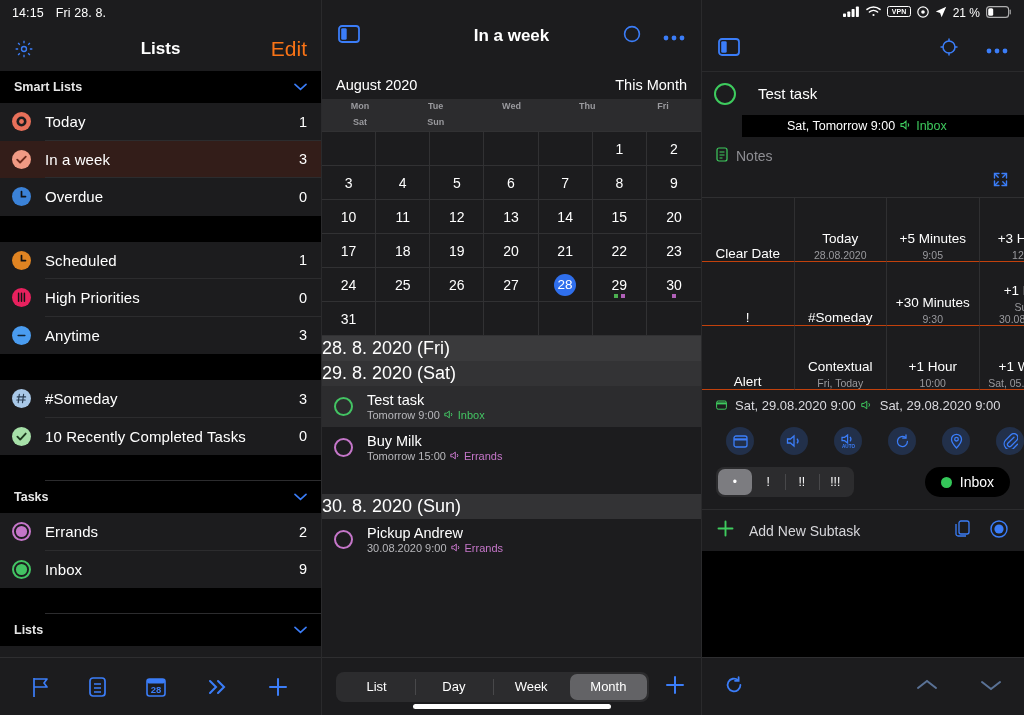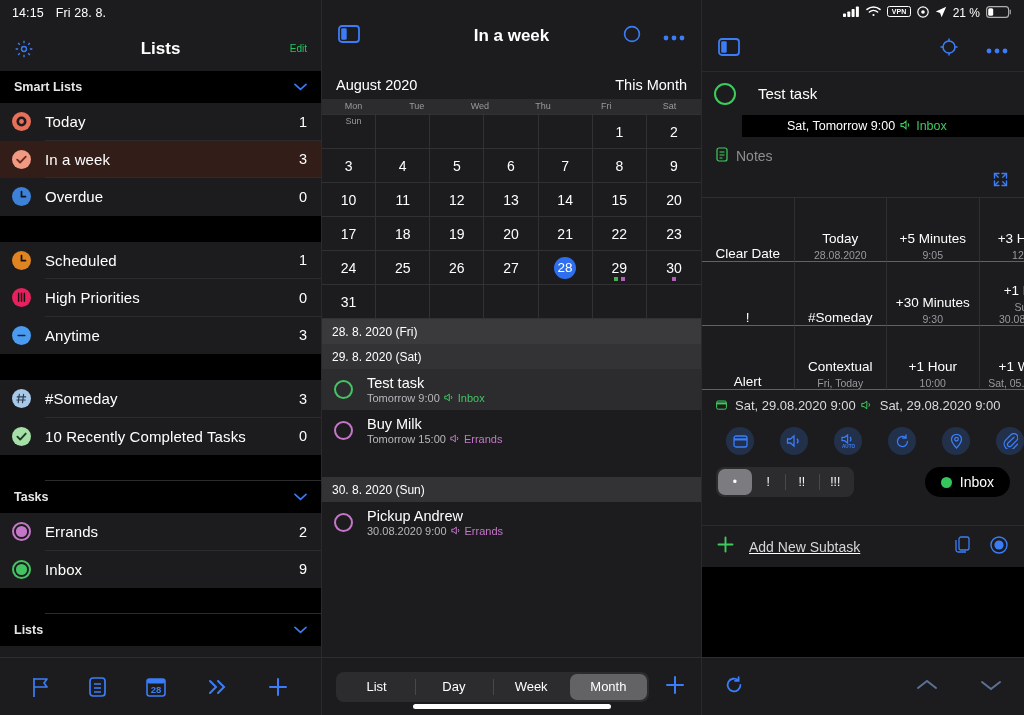--- a/index.html
+++ b/index.html
@@ -17,21 +17,21 @@
   .panel-left { width:322px; height:715px; background:#1c1c1e; display:flex; flex-direction:column;
                 border-right:1px solid #2a2a2c; position:relative; }
   .statusbar-left { height:26px; display:flex; align-items:center; padding-left:12px; gap:12px;
                     font-size:12.5px; color:#fff; background:#1c1c1e; }
   .statusbar-left .t { font-weight:400; letter-spacing:.1px; }
 
   .nav-left { height:45px; display:flex; align-items:center; justify-content:space-between;
               padding:0 14px; background:#1c1c1e; }
   .nav-left .title { position:absolute; left:0; right:0; text-align:center; font-size:17px; font-weight:700; pointer-events:none; }
   .nav-left-inner { position:relative; width:100%; display:flex; align-items:center; justify-content:space-between; }
-  .edit-btn { font-size:10px; color:#22c55e; z-index:2; }
+  .edit-btn { font-size:21px; color:#f97316; z-index:2; }
   .gear { width:20px; height:20px; z-index:2; }
 
   .section-hdr { background:#000; height:32px; display:flex; align-items:center;
                  justify-content:space-between; padding:0 14px; font-size:12.5px; font-weight:700;
                  color:#e6e6e6; }
   .section-hdr .chev { color:#3b7df8; font-size:12px; }
 
   .lrow { height:37.5px; display:flex; align-items:center; padding-left:12px; padding-right:14px;
           background:#1c1c1e; position:relative; }
   .lrow.sel { background:#331d19; }
@@ -52,34 +52,34 @@
 
   
   .panel-mid { width:380px; height:715px; background:#1c1c1e; display:flex; flex-direction:column;
                border-right:1px solid #2a2a2c; position:relative; }
   .nav-mid { height:71px; display:flex; align-items:center; padding:0 16px; position:relative; }
   .nav-mid .title { position:absolute; left:0; right:0; text-align:center; font-size:17px; font-weight:700; }
   .nav-mid .right { margin-left:auto; display:flex; align-items:center; gap:22px; z-index:2; }
 
   .cal-hdr { height:28px; display:flex; align-items:center; justify-content:space-between;
              padding:0 14px; font-size:14.5px; }
-  .weekdays { display:grid; grid-template-columns:repeat(6,1fr); background:#2c2c2e; height:15px; }
+  .weekdays { display:grid; grid-template-columns:repeat(5,1fr); background:#2c2c2e; height:32px;font-weight:bold; }
   .weekdays div { font-size:9px; color:#9a9a9e; text-align:center; line-height:15px; }
   .calgrid { display:grid; grid-template-columns:repeat(7,1fr); grid-auto-rows:34px;
              border-top:1px solid #313133; }
   .cell { position:relative; border-right:1px solid #313133; border-bottom:1px solid #313133;
           display:flex; align-items:center; justify-content:center; font-size:14px; color:#fff; }
   .cell:nth-child(7n) { border-right:none; }
   .cell .today { width:22px; height:22px; border-radius:50%; background:#2f6fed; display:flex;
                  align-items:center; justify-content:center; font-size:13.5px; }
   .cell .dots { position:absolute; bottom:3px; left:0; right:0; display:flex; justify-content:center; gap:3px; }
   .cell .dots i { width:4px; height:4px; display:block; }
 
-  .daysec { height:25px; background:#3a3a3c; display:flex; align-items:center; padding-left:10px;
-            font-size:12px; color:#fff; }
+  .daysec { height:25px; background:#3a3a3c; display:flex; align-items:center; 
+            font-size:18px; color:#fff; }
   .daysec.dark { background:#333335; }
   .task { height:41px; display:flex; align-items:center; padding-left:12px; position:relative; background:#1c1c1e; }
   .task.hl { background:#2c2c2e; }
   .task .circ { width:19px; height:19px; border-radius:50%; border:2px solid; flex:none; margin-right:14px; }
   .task .tx { display:flex; flex-direction:column; gap:1px; }
   .task .tt { font-size:14.5px; color:#fff; }
   .task .sub { font-size:11px; color:#b8b8bc; display:flex; align-items:center; gap:4px; }
   .task .list-tag { font-size:11px; }
   .blank-strip { background:#1c1c1e; }
 
@@ -123,22 +123,22 @@
 
   .pri-row { display:flex; align-items:center; padding:12px 14px 0 14px; }
   .pri { width:138px; height:30px; background:#2c2c2e; border-radius:8px; display:flex; align-items:center; padding:2px; }
   .pri .p { flex:1; text-align:center; font-size:12px; line-height:26px; border-radius:7px; position:relative; color:#fff; }
   .pri .p.on { background:#7c7c80; }
   .pri .p:not(.on)+.p:not(.on)::before{content:"";position:absolute;left:0;top:5px;bottom:5px;width:1px;background:#48484a;}
   .inbox-pill { margin-left:auto; height:30px; background:#000; border-radius:15px; display:flex;
                 align-items:center; gap:8px; padding:0 16px; font-size:14px; }
   .inbox-pill i { width:11px; height:11px; border-radius:50%; background:#34c759; display:block; }
 
-  .subtask-row { margin-top:28px; height:42px; border-top:1px solid #2c2c2e; display:flex;
-                 align-items:center; padding:0 16px 0 14px; gap:14px;text-decoration:underline; }
+  .subtask-row { margin-top:12px; height:42px; border-top:1px solid #2c2c2e; display:flex;
+                 align-items:center; padding:0 16px 0 14px; gap:14px; }
   .subtask-row .lbl { font-size:14px; color:#d6d6da; }
   .subtask-row .rt { margin-left:auto; display:flex; align-items:center; gap:20px; }
 
   .black-fill { flex:1; background:#000; }
   .bottom-right { height:58px; background:#1c1c1e; border-top:1px solid #2e2e30; display:flex;
                   align-items:center; padding:0 22px; }
   .bottom-right .rt { margin-left:auto; display:flex; gap:42px; }
 </style>
 </head>
 <body>

